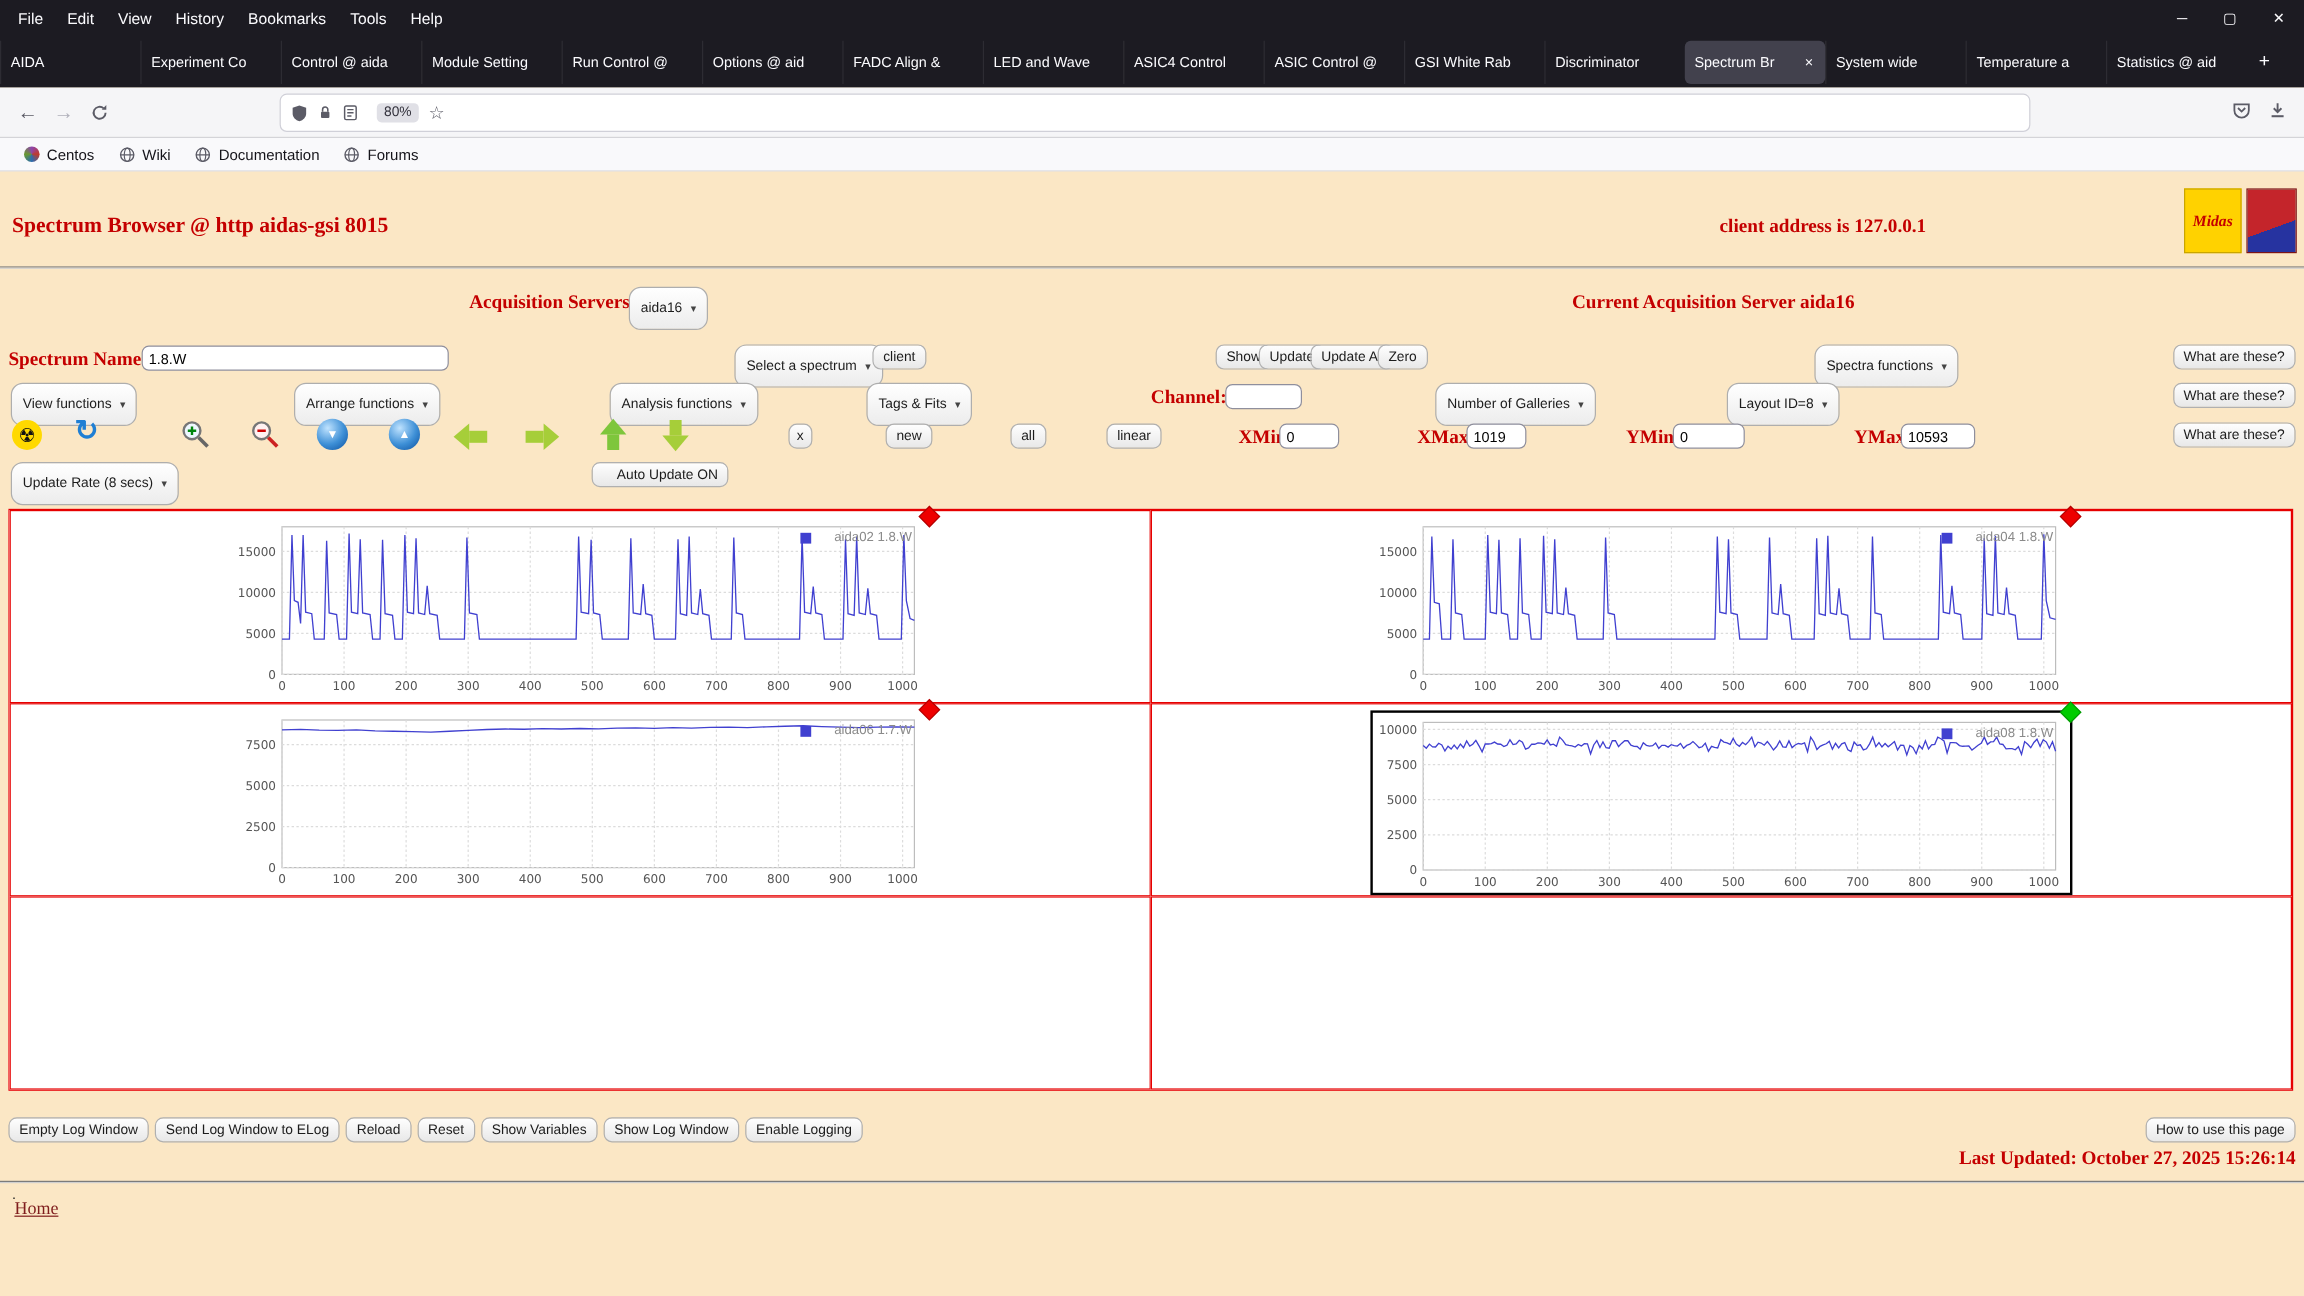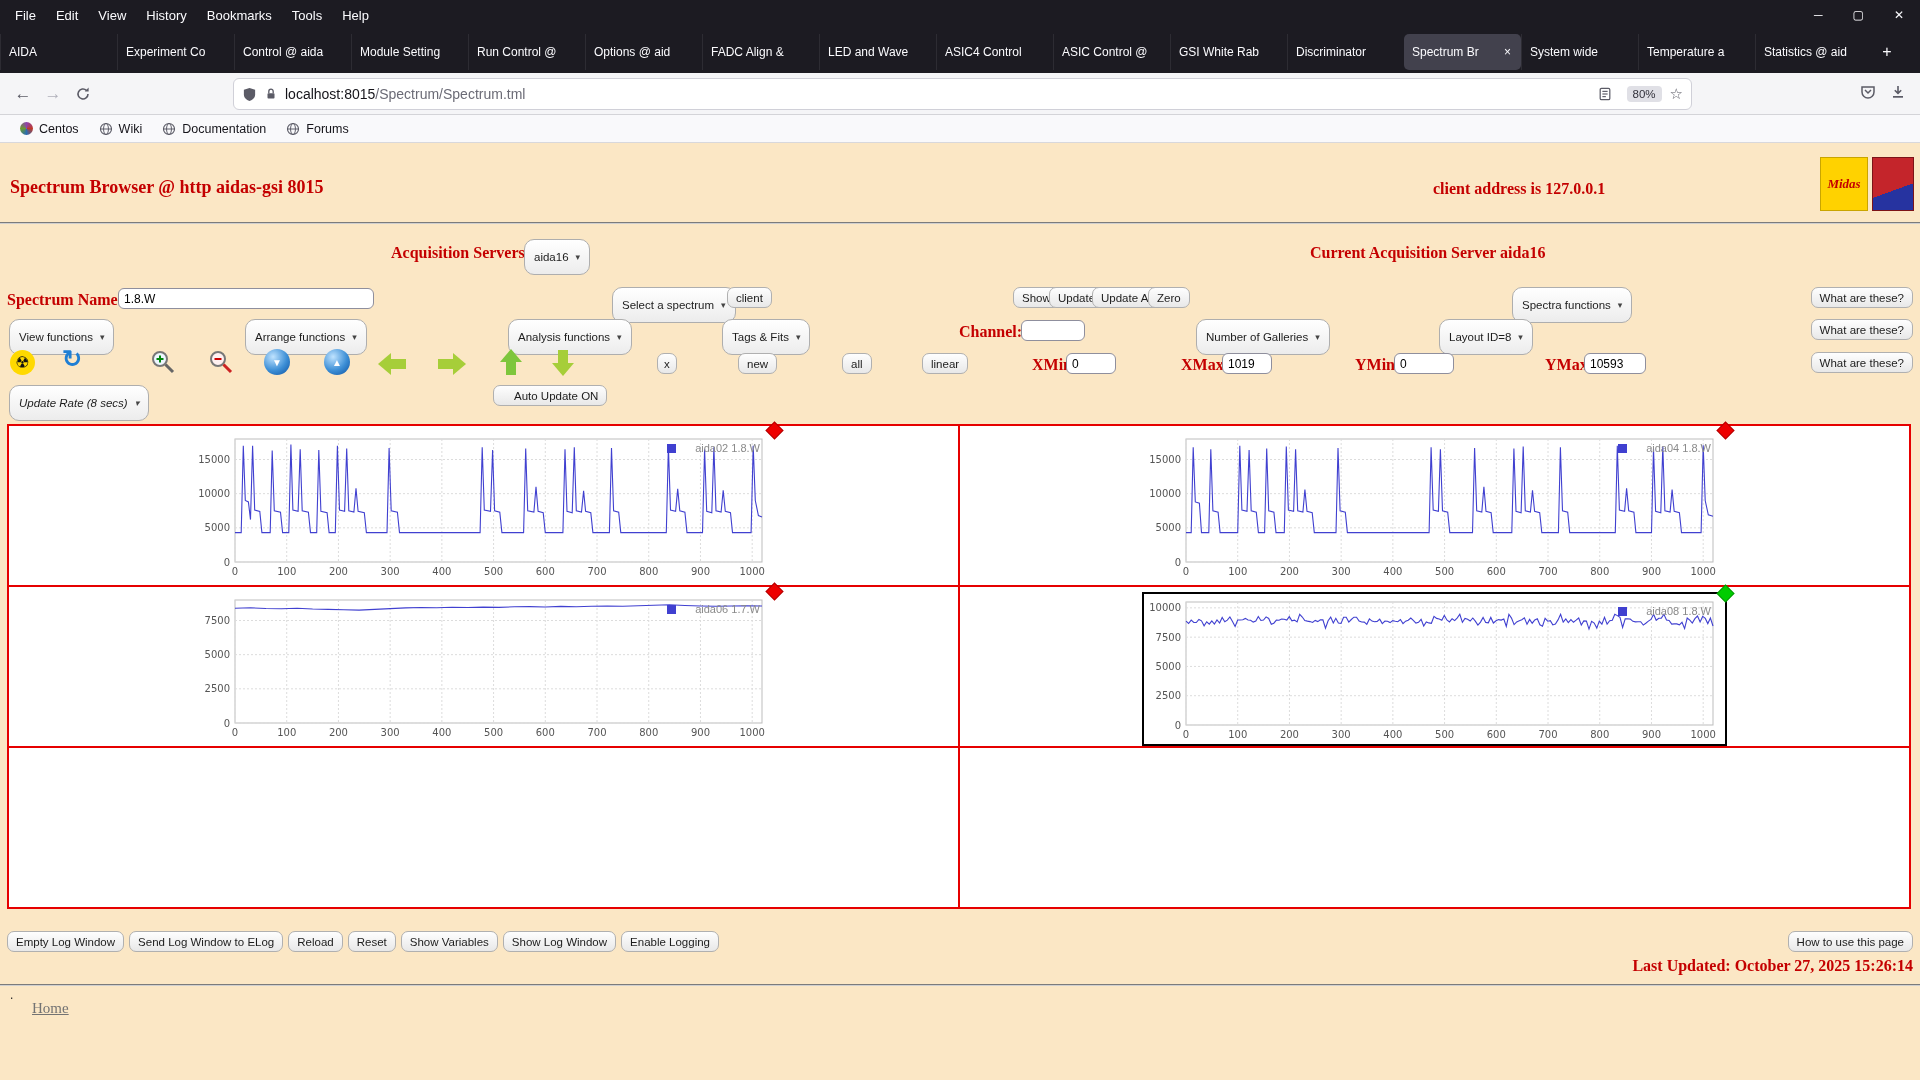--- a/index.html
+++ b/index.html
@@ -127,21 +127,21 @@
 
   #btn-x { left:657px; top:210px; padding:2px 6px; }
   #btn-new { left:738px; top:210px; }
   #btn-all { left:842px; top:210px; }
   #btn-linear { left:922px; top:210px; }
   #xmin-label { left:1032px; top:213px; } #xmin-input { left:1066px; top:210px; width:50px; }
   #xmax-label { left:1181px; top:213px; } #xmax-input { left:1222px; top:210px; width:50px; }
   #ymin-label { left:1355px; top:213px; } #ymin-input { left:1394px; top:210px; width:60px; }
   #ymax-label { left:1545px; top:213px; } #ymax-input { left:1584px; top:210px; width:62px; }
 
-  #sel-rate { left:9px; top:242px;font-style:italic; }
+  #sel-rate { left:9px; top:242px; }
   #btn-auto { left:493px; top:242px;padding-left:20px; }
 
   #gallery { position:absolute; left:7px; top:281px; width:1904px; border:1px solid #e60000;
              display:grid; grid-template-columns:1fr 1fr; grid-auto-rows:161px; background:#fff; }
   .gcell { border:1px solid #e60000; background:#fff; display:flex; justify-content:center;
            align-items:flex-start; padding-top:5px; position:relative; }
   .chart-box { position:relative; width:581px; height:150px; background:#fff; }
   .chart-box.outlined { border:2px solid #000; width:585px; height:154px; }
   .legend { position:absolute; top:11px; right:14px; display:flex; align-items:center; gap:19px;
             font-size:11px; color:#8a8a8a; }
@@ -149,21 +149,21 @@
   .marker { position:absolute; top:-7px; right:-7px; width:13px; height:13px;
             transform:rotate(45deg); border:1px solid rgba(0,0,0,.25); }
 
   #footer-buttons { position:absolute; left:7px; top:788px; display:flex; gap:5px; }
   #footer-buttons .btn { position:static; }
   #btn-help { right:7px; top:788px;margin-left:26px; }
   #last-updated { right:7px; top:814px; position:absolute; color:#c40000;
                   font:bold 16px "Liberation Serif", serif; }
   #dot { position:absolute; left:10px; top:845px; font-size:12px; color:#222; }
   #home { position:absolute; left:12px; top:857px; font:15px "Liberation Serif", serif;
-          color:#737373; text-decoration:underline; cursor:pointer;margin-left:20px; }
+          color:#7f1d1d; text-decoration:underline; cursor:pointer; }
 </style>
 </head>
 <body>
 
 <div class="menubar">
   <div class="items" id="menubar-items">
       <span class="menu-item">File</span>
       <span class="menu-item">Edit</span>
       <span class="menu-item">View</span>
       <span class="menu-item">History</span>
@@ -247,21 +247,20 @@
       <svg width="15" height="15" viewBox="0 0 16 16">
           <path d="M8 1l6 2v5c0 3.5-2.6 5.8-6 7-3.4-1.2-6-3.5-6-7V3z" fill="#5b5b66"></path>
         </svg>
     </span>
     <span class="uico">
       <svg width="14" height="14" viewBox="0 0 16 16">
           <path d="M5.5 7V5a2.5 2.5 0 0 1 5 0v2" fill="none" stroke="#5b5b66" stroke-width="1.5"></path>
           <rect x="4" y="7" width="8" height="6" rx="1" fill="#5b5b66"></rect>
         </svg>
     </span>
-    <span class="url-text"><span class="url-host">localhost:8015</span><span class="url-path">/Spectrum/Spectrum.tml</span></span>
     <span class="uico">
       <svg width="14" height="14" viewBox="0 0 16 16">
           <rect x="2.5" y="1.5" width="11" height="13" rx="1.5" fill="none" stroke="#5b5b66" stroke-width="1.4"></rect>
           <line x1="5" y1="5" x2="11" y2="5" stroke="#5b5b66" stroke-width="1.3"></line>
           <line x1="5" y1="8" x2="11" y2="8" stroke="#5b5b66" stroke-width="1.3"></line>
           <line x1="5" y1="11" x2="9" y2="11" stroke="#5b5b66" stroke-width="1.3"></line>
         </svg>
     </span>
     <span class="zoom-pill">80%</span>
     <span class="star">☆</span>

